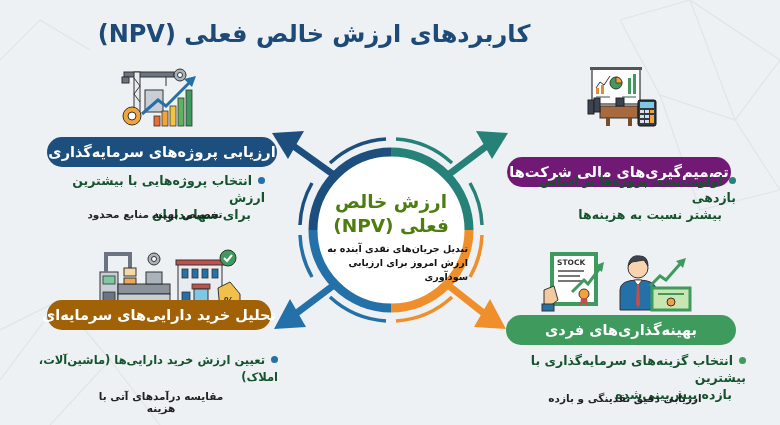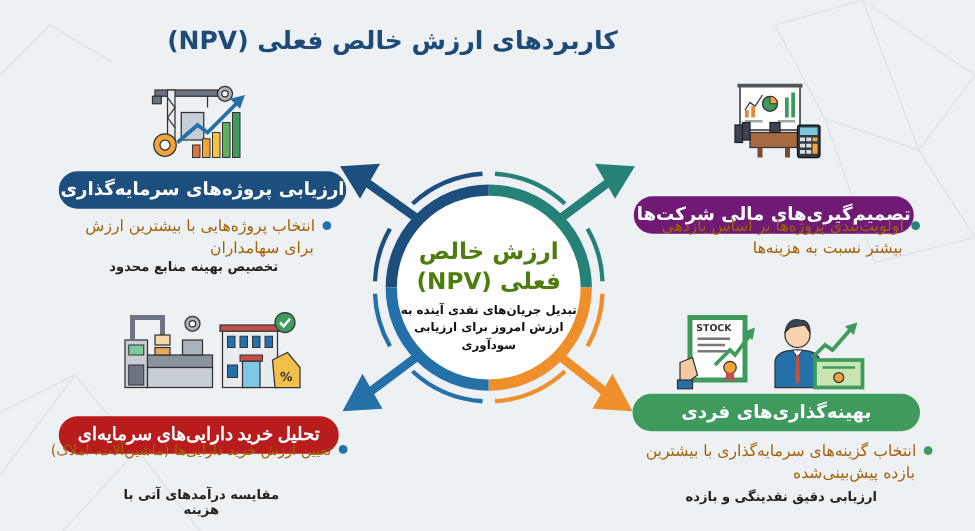--- a/index.html
+++ b/index.html
@@ -5,46 +5,46 @@
     * { margin: 0; padding: 0; box-sizing: border-box; }
     html, body {
       width: 780px; height: 425px; overflow: hidden;
       background: #eef1f4;
       font-family: "DejaVu Sans", sans-serif;
     }
     .canvas { position: relative; width: 780px; height: 425px; background: #eef1f4; overflow: hidden; }
     .bg-pattern { position: absolute; left: 0; top: 0; width: 780px; height: 425px; pointer-events: none; }
     .title {
       position: absolute; left: 0; top: 20px; width: 628px; text-align: center;
-      font-size: 20px; font-weight: bold; color: #1e4a78; direction: rtl;
+      font-size: 24px; font-weight: bold; color: #1e4a78; direction: rtl;
     }
     .pill {
       position: absolute; height: 30px; border-radius: 15px;
       color: #ffffff; font-weight: bold; font-size: 14.5px;
       display: flex; align-items: center; justify-content: center;
       direction: rtl; white-space: nowrap;
     }
     .bullet {
       position: absolute; direction: rtl; 
-      font-size: 12.5px; font-weight: normal; color: #a16207; line-height: 17px;
+      font-size: 12.5px; font-weight: bold; color: #14532d; line-height: 17px;
     }
     .bullet .dot {
       display: inline-block; width: 7px; height: 7px; border-radius: 50%;
       margin-left: 6px; vertical-align: middle; position: relative; top: -1px;
     }
     .sub {
       position: absolute; direction: rtl; text-align: center;
       font-size: 10.5px; color: #222; font-weight: bold;
     }
     .center-title {
       position: absolute; left: 318px; top: 190px; width: 146px; text-align: center;
       font-size: 18.5px; font-weight: bold; color: #4d7c0f; direction: rtl; line-height: 24px;
     }
     .center-sub {
-      position: absolute; left: 314px; top: 242px; width: 154px; text-align: center;
+      position: absolute; left: 314px; top: 242px; width: 154px; 
       font-size: 9.5px; font-weight: bold; color: #111; direction: rtl; line-height: 14px;
     }
     .illus { position: absolute; }
   </style>
 </head>
 <body>
 
 <div class="canvas">
 
   <svg class="bg-pattern" viewBox="0 0 780 425">
@@ -193,21 +193,21 @@
     <rect x="116" y="21" width="6" height="9" fill="#2470a8" stroke="#333" stroke-width="0.8"></rect>
     <rect x="96" y="36" width="18" height="5" fill="#c2504a" stroke="#333" stroke-width="0.8"></rect>
     <rect x="98" y="41" width="14" height="21" fill="#7ec8e3" stroke="#333"></rect>
     <rect x="86" y="44" width="8" height="10" fill="#2470a8" stroke="#333" stroke-width="0.8"></rect>
     <circle cx="132" cy="10" r="8" fill="#3f9a5d" stroke="#333"></circle>
     <polyline points="128,10 131,13 136,7" stroke="#fff" stroke-width="2" fill="none"></polyline>
     <path d="M122,40 L134,34 L144,46 L144,62 L124,62 Z" fill="#f2c04a" stroke="#333"></path>
     <text x="128" y="57" font-size="10" font-family="DejaVu Sans, sans-serif" fill="#333" font-weight="bold">%</text>
   </svg>
 
-  <div class="pill" style="left:47px;top:333px;width:224px;background:#b91c1c;font-family:Liberation Serif, serif;">
+  <div class="pill" style="left:47px;top:300px;width:224px;background:#a16207;">
     <span>تحلیل خرید دارایی‌های سرمایه‌ای</span>
   </div>
   <div class="bullet" style="left:38px;top:352px;width:240px;font-size:11.5px;">
     <div><span class="dot" style="background:#2470a8;"></span><span>تعیین ارزش خرید دارایی‌ها (ماشین‌آلات، املاک)</span></div>
   </div>
   <div class="sub" style="left:86px;top:390px;width:150px;">مقایسه درآمدهای آتی با هزینه</div>
 
   <svg class="illus" style="left:540px;top:250px;" width="160" height="62" viewBox="0 0 160 62">
 
     <rect x="12" y="4" width="44" height="50" fill="#ffffff" stroke="#3f9a5d" stroke-width="4"></rect>

